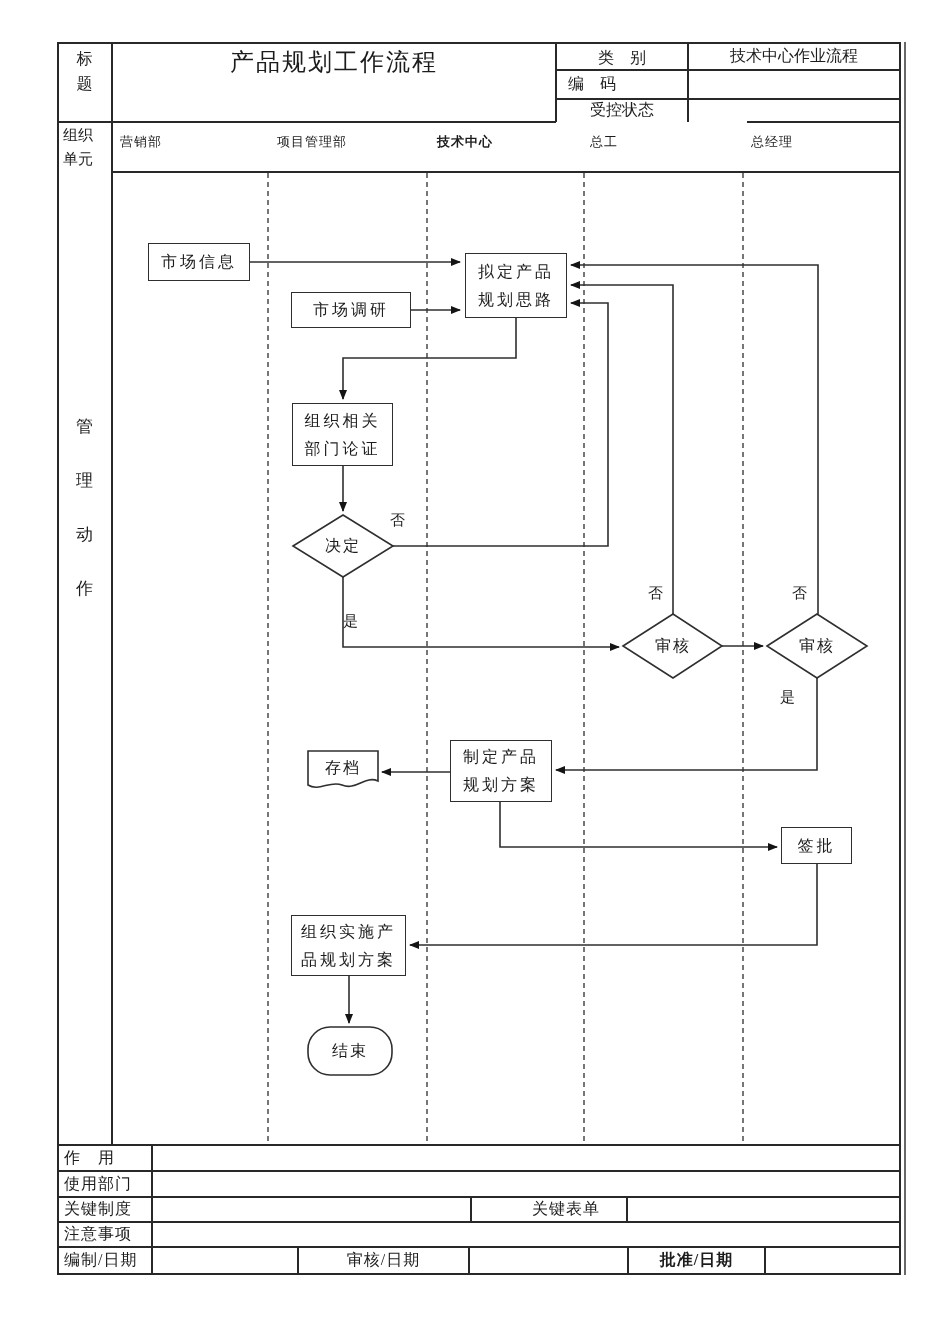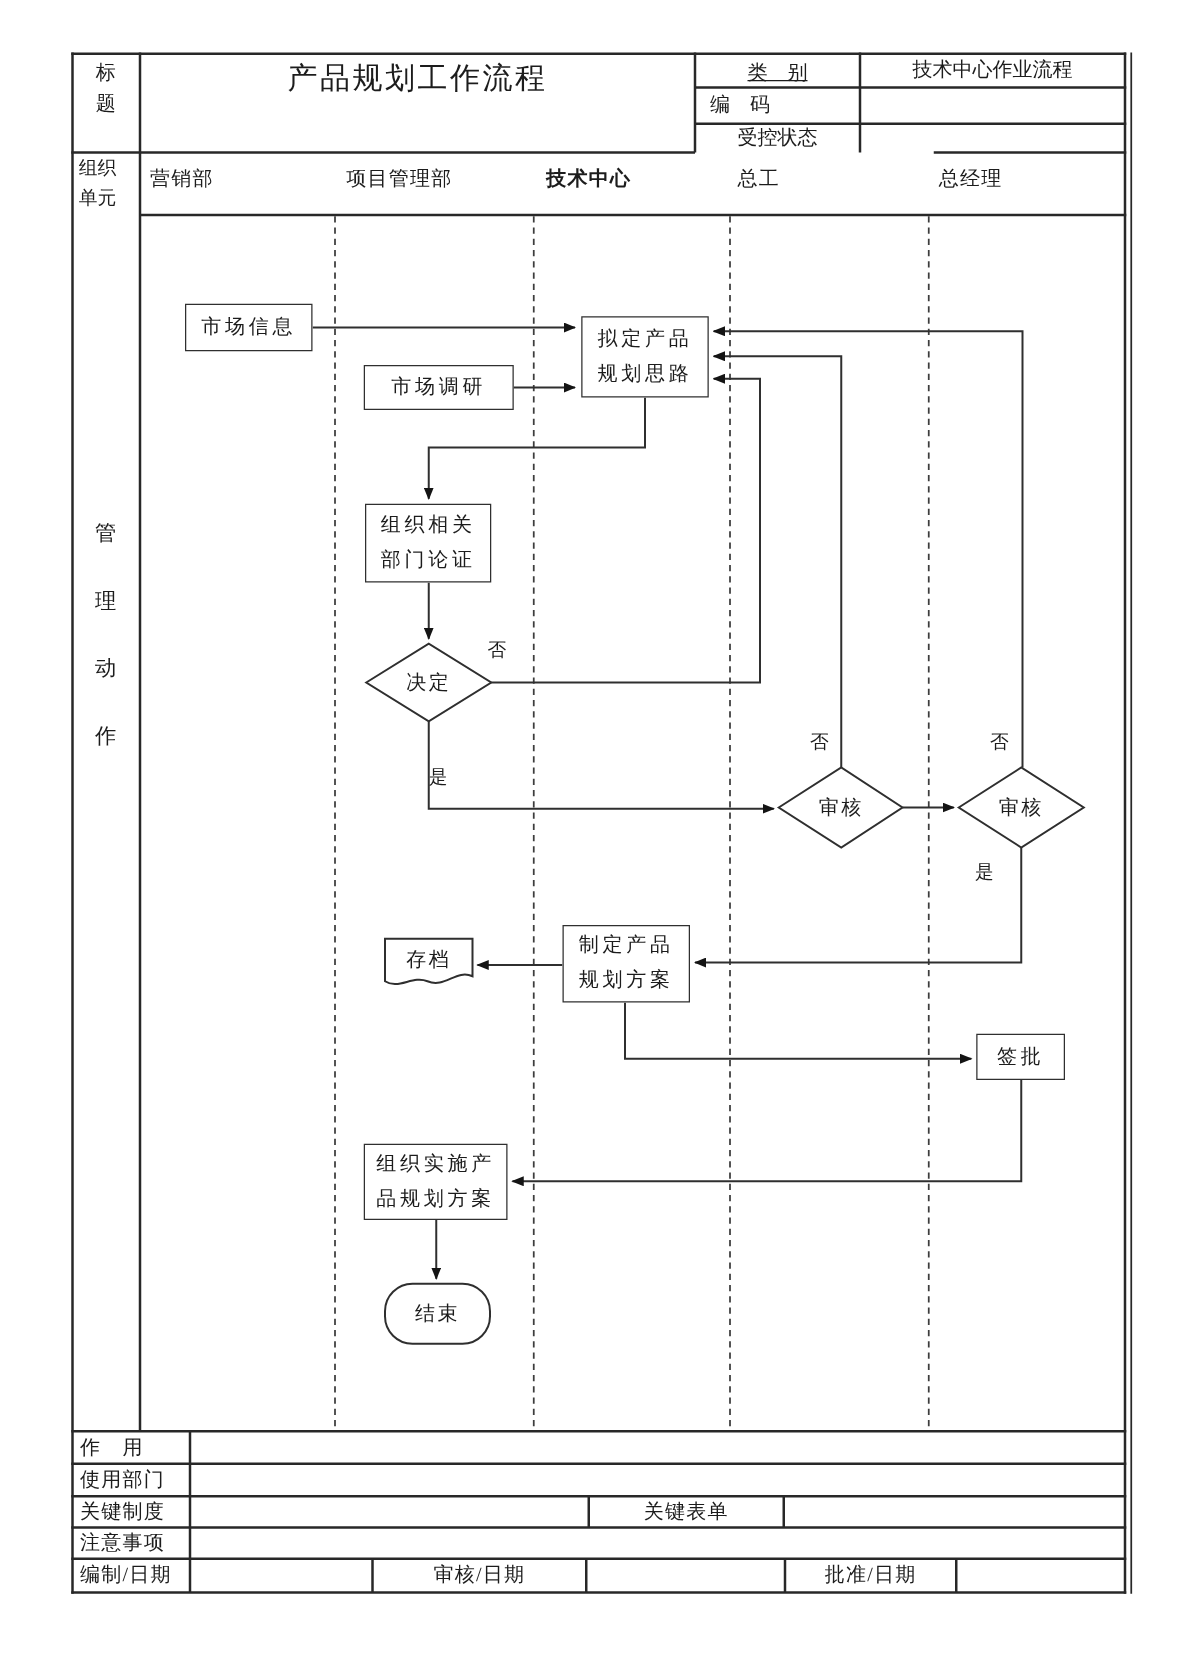--- a/index.html
+++ b/index.html
@@ -16,21 +16,21 @@
     font-size:16px;letter-spacing:3px;line-height:28px;box-sizing:border-box;
   }
   .node span{display:block;}
   .shape-label{
     position:absolute;z-index:2;display:flex;align-items:center;justify-content:center;
     font-size:16px;letter-spacing:2px;
   }
   .edge-label{position:absolute;z-index:2;font-size:15px;}
   .title{font-size:24px;letter-spacing:2px;}
   .meta-label,.meta-value{font-size:16px;}
-  .lane-label{font-size:16px;letter-spacing:1px;}
+  .lane-label{font-size:13px;letter-spacing:1px;}
   .footer-label{font-size:16px;letter-spacing:1px;}
   .vstack{display:flex;flex-direction:column;align-items:center;}
 </style>
 </head>
 <body>
 
 <div class="page">
 
   <svg class="layer" width="950" height="1344" viewBox="0 0 950 1344">
     <defs>
@@ -100,21 +100,21 @@
     </g>
   </svg>
 
   <div class="txt vstack" style="left:57px;top:46px;width:55px;line-height:25px;font-size:16px;">
     <span>标</span>
     <span>题</span>
   </div>
 
   <div class="txt title" style="left:112px;top:46px;width:444px;text-align:center;">产品规划工作流程</div>
 
-  <div class="txt center meta-label" style="left:556px;top:42px;width:132px;height:32px;text-decoration:underline;">类　别</div>
+  <div class="txt center meta-label" style="left:556px;top:42px;width:132px;height:32px;">类　别</div>
   <div class="txt center meta-value" style="left:688px;top:42px;width:212px;height:28px;">技术中心作业流程</div>
 
   <div class="txt center meta-label" style="left:536px;top:70px;width:112px;height:29px;">编　码</div>
   <div class="txt center meta-value" style="left:688px;top:70px;width:212px;height:29px;"></div>
 
   <div class="txt center meta-label" style="left:556px;top:99px;width:132px;height:23px;">受控状态</div>
   <div class="txt center meta-value" style="left:688px;top:99px;width:212px;height:23px;"></div>
 
   <div class="txt" style="left:63px;top:123px;width:49px;line-height:24px;font-size:15px;">
     <span style="display:block">组织</span>
@@ -173,19 +173,19 @@
 
   <div class="edge-label" style="left:390px;top:511px;">否</div>
   <div class="edge-label" style="left:343px;top:612px;">是</div>
   <div class="edge-label" style="left:648px;top:584px;">否</div>
   <div class="edge-label" style="left:792px;top:584px;">否</div>
   <div class="edge-label" style="left:780px;top:688px;">是</div>
 
   <div class="txt center footer-label" style="left:64px;top:1145px;height:26px;">作　用</div>
   <div class="txt center footer-label" style="left:64px;top:1171px;height:26px;text-align:center;">使用部门</div>
   <div class="txt center footer-label" style="left:64px;top:1197px;height:25px;">关键制度</div>
-  <div class="txt center footer-label" style="left:471px;top:1197px;width:156px;height:25px;">关键表单</div>
+  <div class="txt center footer-label" style="left:488px;top:1197px;width:156px;height:25px;">关键表单</div>
   <div class="txt center footer-label" style="left:64px;top:1222px;height:25px;">注意事项</div>
   <div class="txt center footer-label" style="left:64px;top:1247px;height:27px;">编制/日期</div>
   <div class="txt center footer-label" style="left:298px;top:1247px;width:171px;height:27px;">审核/日期</div>
-  <div class="txt center footer-label" style="left:628px;top:1247px;width:137px;height:27px;">批准/日期</div>
+  <div class="txt center footer-label" style="left:628px;top:1247px;width:137px;height:27px;font-weight:bold;">批准/日期</div>
 
 </div>
 
 </body></html>

